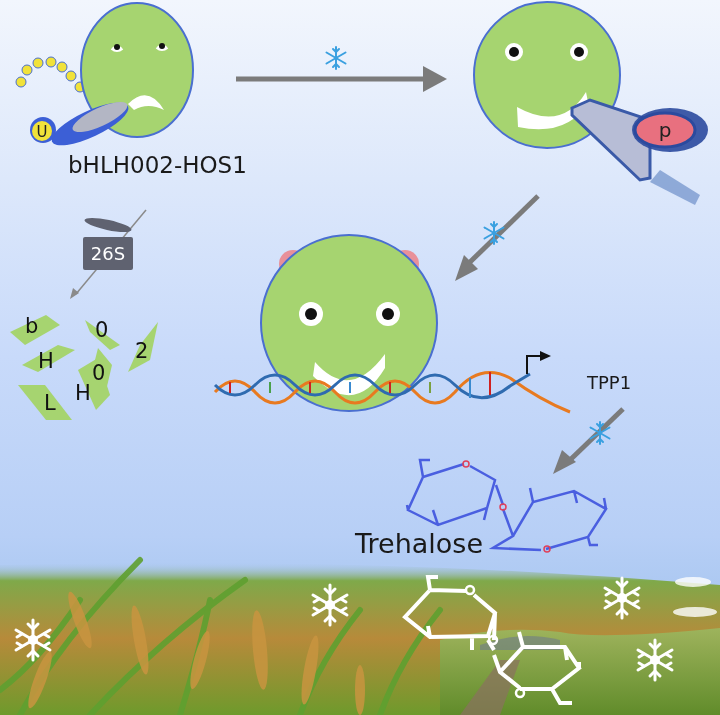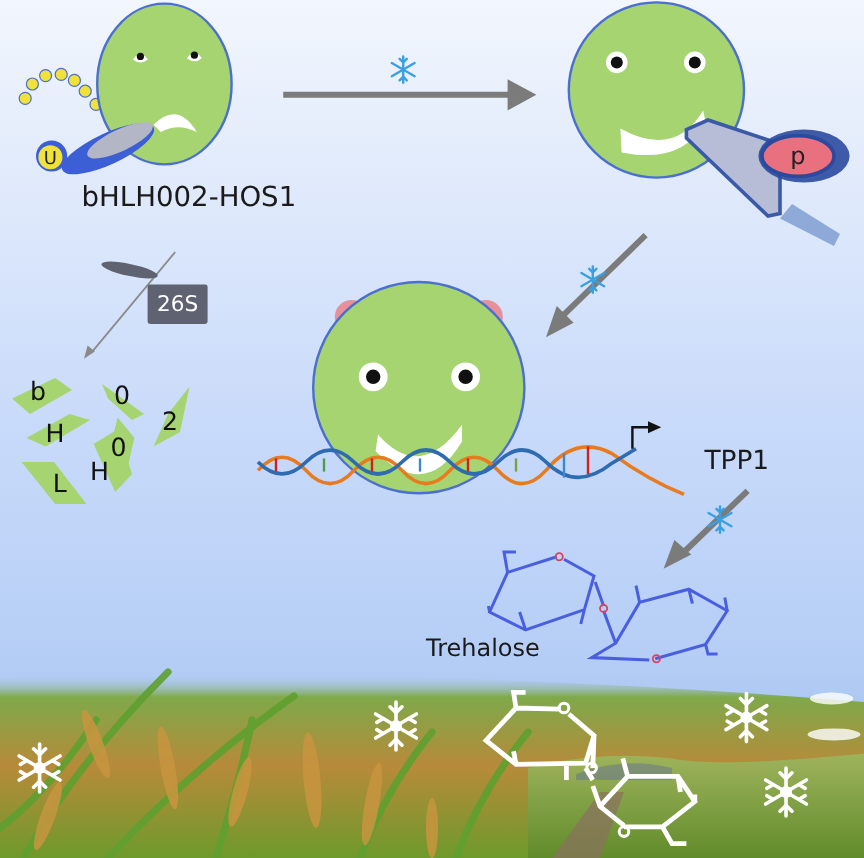--- a/index.html
+++ b/index.html
@@ -1,21 +1,21 @@
 <!DOCTYPE html>
 <html><head>
 <meta charset="utf-8">
 <style>
   html,body{margin:0;padding:0;}
   body{width:720px;height:715px;overflow:hidden;font-family:"DejaVu Sans",sans-serif;}
   #stage{position:relative;width:720px;height:715px;
     background:linear-gradient(180deg,#f2f6fd 0%,#dde8fb 25%,#c8dafa 50%,#b7cff6 75%,#a8c6f0 85%,#a5c4ec 100%);overflow:hidden;}
   svg#main{position:absolute;left:0;top:0;}
   .lbl{position:absolute;color:#1a1a1a;font-size:23px;white-space:nowrap;font-family:"DejaVu Sans",sans-serif;}
-  .box26{position:absolute;left:83px;top:237px;width:50px;height:33px;background:#5f6270;color:#fff;font-size:18px;display:flex;align-items:center;justify-content:center;border-radius:2px;margin-left:40px;}
+  .box26{position:absolute;left:83px;top:237px;width:50px;height:33px;background:#5f6270;color:#fff;font-size:18px;display:flex;align-items:center;justify-content:center;border-radius:2px;}
 </style>
 </head>
 <body>
 
 <div id="stage">
 
   <svg id="main" width="720" height="715" viewBox="0 0 720 715">
     <defs>
       <linearGradient id="field" x1="0" y1="0" x2="0" y2="1">
         <stop offset="0" stop-color="#a6c4ec" stop-opacity="0"></stop>
@@ -202,16 +202,16 @@
     </g>
 
     <use href="#flake-white" x="33" y="640"></use>
     <use href="#flake-white" x="330" y="605"></use>
     <use href="#flake-white" x="622" y="598"></use>
     <use href="#flake-white" x="655" y="660"></use>
   </svg>
 
   <div class="lbl" style="left:24px;top:152px;margin-left:44px;">bHLH002-HOS1</div>
   <div class="box26">26S</div>
-  <div class="lbl" style="left:587px;top:372px;font-size:22px;">TPP1</div>
-  <div class="lbl" style="left:355px;top:528px;font-size:20px;">Trehalose</div>
+  <div class="lbl" style="left:587px;top:372px;font-size:18px;">TPP1</div>
+  <div class="lbl" style="left:355px;top:528px;font-size:27px;">Trehalose</div>
 
 </div>
 
 </body></html>

